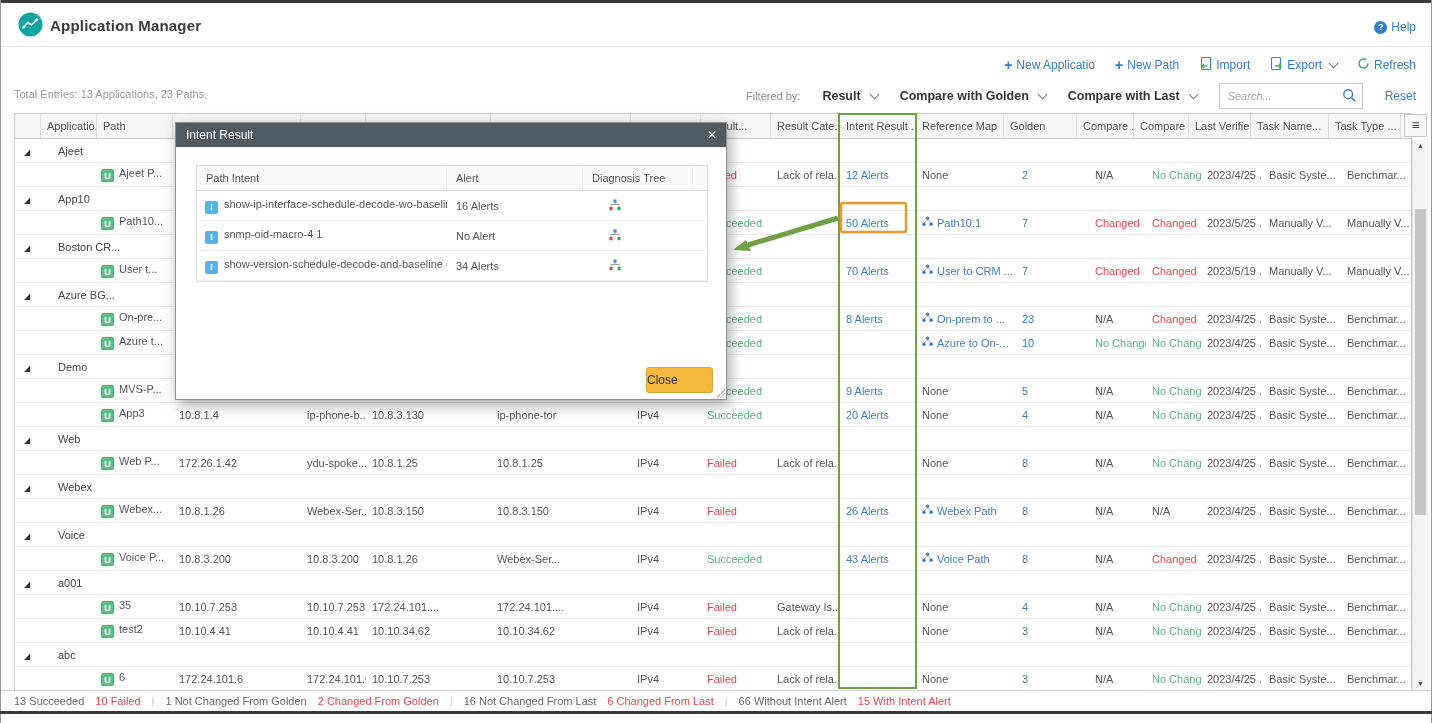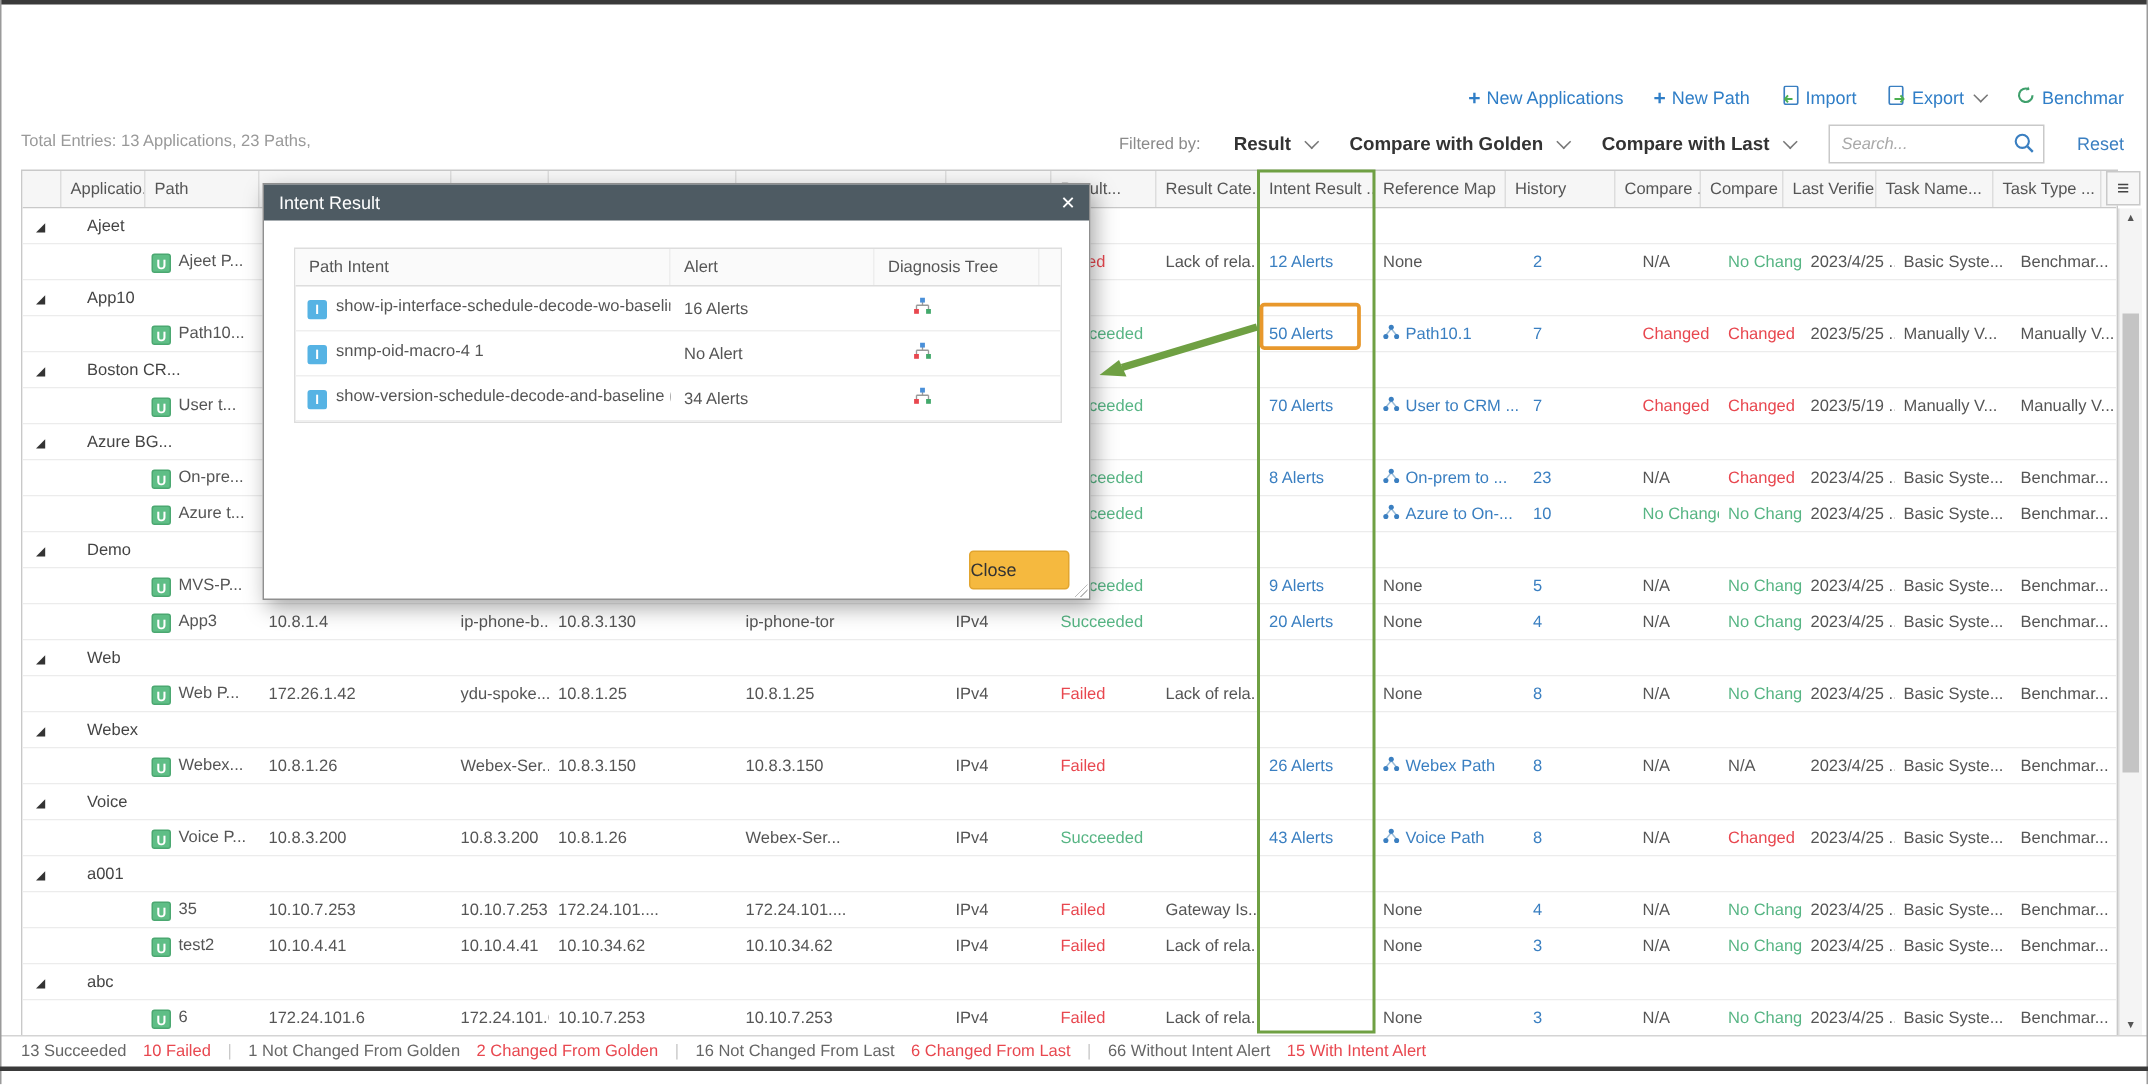--- a/index.html
+++ b/index.html
@@ -81,25 +81,40 @@
 </head>
 <body>
 
 <div class="page">
 
   <div class="edge edge-top"></div>
   <div class="edge edge-left"></div>
   <div class="edge edge-right"></div>
   <div class="edge edge-bottom"></div>
 
+  <div class="topbar">
+    <span class="logo">
+      <svg width="25" height="25" viewBox="0 0 25 25">
+        <circle cx="12.5" cy="12.5" r="12" fill="#14a3a3"></circle>
+        <polyline points="5.5,15.5 10,10.5 13.5,13 19,7.5" stroke="#fff" stroke-width="1.7" fill="none"></polyline>
+        <circle cx="5.5" cy="15.5" r="1.2" fill="#fff"></circle>
+          <circle cx="19" cy="7.5" r="1.2" fill="#fff"></circle>
+      </svg>
+    </span>
+    <span class="app-title">Application Manager</span>
+    <span class="help">
+      <span class="help-badge">?</span>
+      <span>Help</span>
+    </span>
+  </div>
 
   <div class="actions">
     <span class="act">
       <span class="plus">+</span>
-      <span>New Applications</span>
+      <span>New Applicatio</span>
     </span>
     <span class="act">
       <span class="plus">+</span>
       <span>New Path</span>
     </span>
     <span class="act">
       <span>
         <svg width="13" height="13" viewBox="0 0 13 13">
             <rect x="2.5" y="0.5" width="9" height="12" rx="1" fill="none" stroke="#3a7fc1" stroke-width="1.1"></rect>
             <path d="M8 9 L3 9 M5 6.6 L3 9 L5 11.2" stroke="#4caf50" stroke-width="1.3" fill="none"></path>
@@ -117,21 +132,21 @@
       <span>Export</span>
       <span class="caret"></span>
     </span>
     <span class="act">
       <span>
         <svg width="13" height="13" viewBox="0 0 13 13">
             <path d="M11 6.5 A4.5 4.5 0 1 1 8.6 2.5" stroke="#3fa06c" stroke-width="1.4" fill="none"></path>
             <path d="M8.2 0.6 L9 2.9 L6.6 3.4 Z" fill="#3fa06c"></path>
           </svg>
       </span>
-      <span>Benchmar</span>
+      <span>Refresh</span>
     </span>
   </div>
 
   <div class="total-entries">Total Entries: 13 Applications, 23 Paths,</div>
   <div class="filterrow">
     <span class="filtered-by">Filtered by:</span>
     <span class="dd">
       <span>Result</span>
       <span class="caret"></span>
     </span>
@@ -162,21 +177,21 @@
         <div class="ghcell" style="width: 76px;">Path</div>
         <div class="ghcell" style="width: 128px;"></div>
         <div class="ghcell" style="width: 65px;"></div>
         <div class="ghcell" style="width: 125px;"></div>
         <div class="ghcell" style="width: 140px;"></div>
         <div class="ghcell" style="width: 70px;"></div>
         <div class="ghcell" style="width: 70px;">Result...</div>
         <div class="ghcell" style="width: 69px;">Result Cate...</div>
         <div class="ghcell" style="width: 76px;">Intent Result ...</div>
         <div class="ghcell" style="width: 88px;">Reference Map</div>
-        <div class="ghcell" style="width: 73px;">History</div>
+        <div class="ghcell" style="width: 73px;">Golden</div>
         <div class="ghcell" style="width: 57px;">Compare ...</div>
         <div class="ghcell" style="width: 55px;">Compare ...</div>
         <div class="ghcell" style="width: 62px;">Last Verifie...</div>
         <div class="ghcell" style="width: 78px;">Task Name...</div>
         <div class="ghcell" style="width: 72px;">Task Type ...</div>
       </div>
     <div id="gbody">
         <div class="grow">
           <div class="gcell" style="width: 26px; padding: 0px;"><span class="expand-tri">◢</span></div>
           <div class="gcell gname" style="width: 132px; padding-left: 17px;"><span>Ajeet</span></div>

